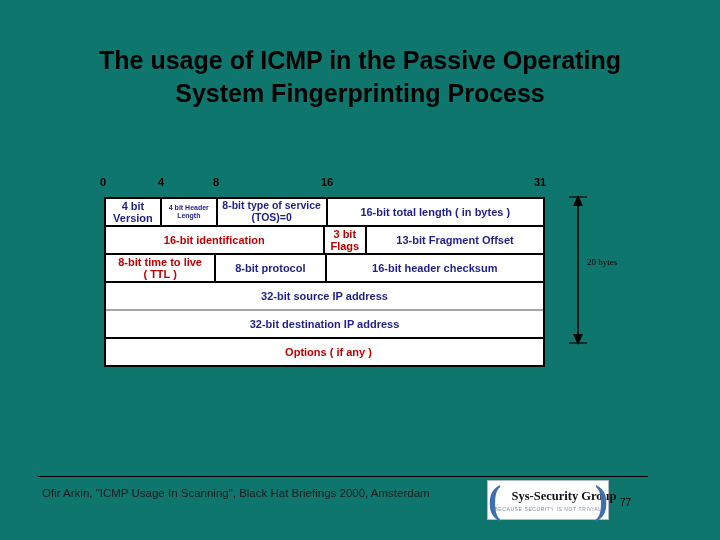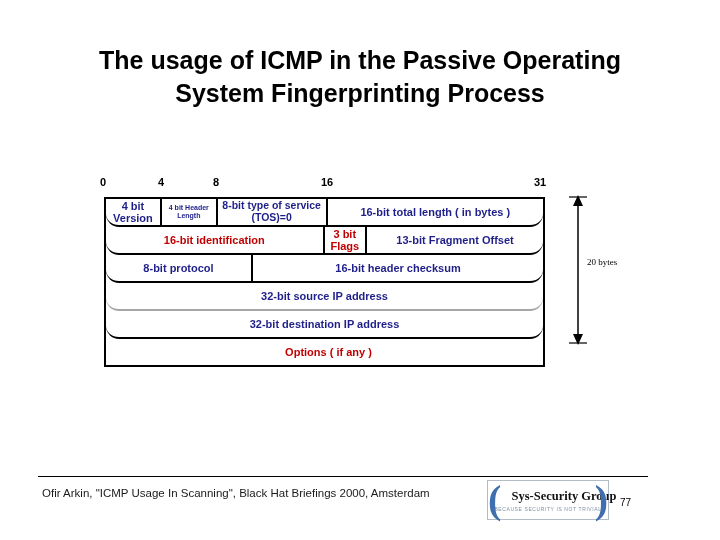--- a/index.html
+++ b/index.html
@@ -1,36 +1,36 @@
 <!DOCTYPE html>
 <html><head>
 <meta charset="utf-8">
 <style>
   html,body{margin:0;padding:0;background:#888;}
   .slide{
-    position:relative;width:720px;height:540px;background:#ffffff;
+    position:relative;width:720px;height:540px;background:#0f766e;
     font-family:"Liberation Sans",sans-serif;overflow:hidden;
   }
   
   .title{
     position:absolute;top:44px;left:20px;width:680px;
     text-align:center;font-weight:bold;font-size:25px;line-height:33px;
     color:#000;letter-spacing:0px;
   }
   
   .bit-label{
     position:absolute;top:176px;font-size:11px;font-weight:bold;color:#000;
   }
   .b0{left:100px}.b4{left:158px}.b8{left:213px}.b16{left:321px}.b31{left:534px}
   
   .ip-table{
     position:absolute;left:104px;top:197px;width:441px;
     border:2px solid #000;box-sizing:border-box;background:#fff;
   }
-  .ip-row{display:flex;height:26px;border-bottom:2px solid #000;border-radius:13px;}
+  .ip-row{display:flex;height:26px;border-bottom:2px solid #000;}
   .ip-row:last-child{border-bottom:none;padding-left:8px;}
   .ip-row.gray-b{border-bottom-color:#a6a6a6;}
   .cell{
     flex-basis:0;box-sizing:border-box;border-right:2px solid #000;
     display:flex;align-items:center;justify-content:center;text-align:center;
     white-space:pre-line;font-weight:bold;font-size:11px;line-height:1.1;
     color:#1f1f8a;
   }
   .cell:last-child{border-right:none;}
   .w3{flex-grow:3}.w4{flex-grow:4}.w8{flex-grow:8}.w13{flex-grow:13}
@@ -102,20 +102,22 @@
 (TOS)=0</div>
       <div class="cell w16">16-bit total length ( in bytes )</div>
     </div>
     <div class="ip-row">
       <div class="cell w16 red">16-bit identification</div>
       <div class="cell w3 red">3 bit
 Flags</div>
       <div class="cell w13">13-bit Fragment Offset</div>
     </div>
     <div class="ip-row">
+      <div class="cell w8 red">8-bit time to live
+( TTL )</div>
       <div class="cell w8">8-bit protocol</div>
       <div class="cell w16">16-bit header checksum</div>
     </div>
     <div class="ip-row gray-b">
       <div class="cell w32">32-bit source IP address</div>
     </div>
     <div class="ip-row">
       <div class="cell w32">32-bit destination IP address</div>
     </div>
     <div class="ip-row">

